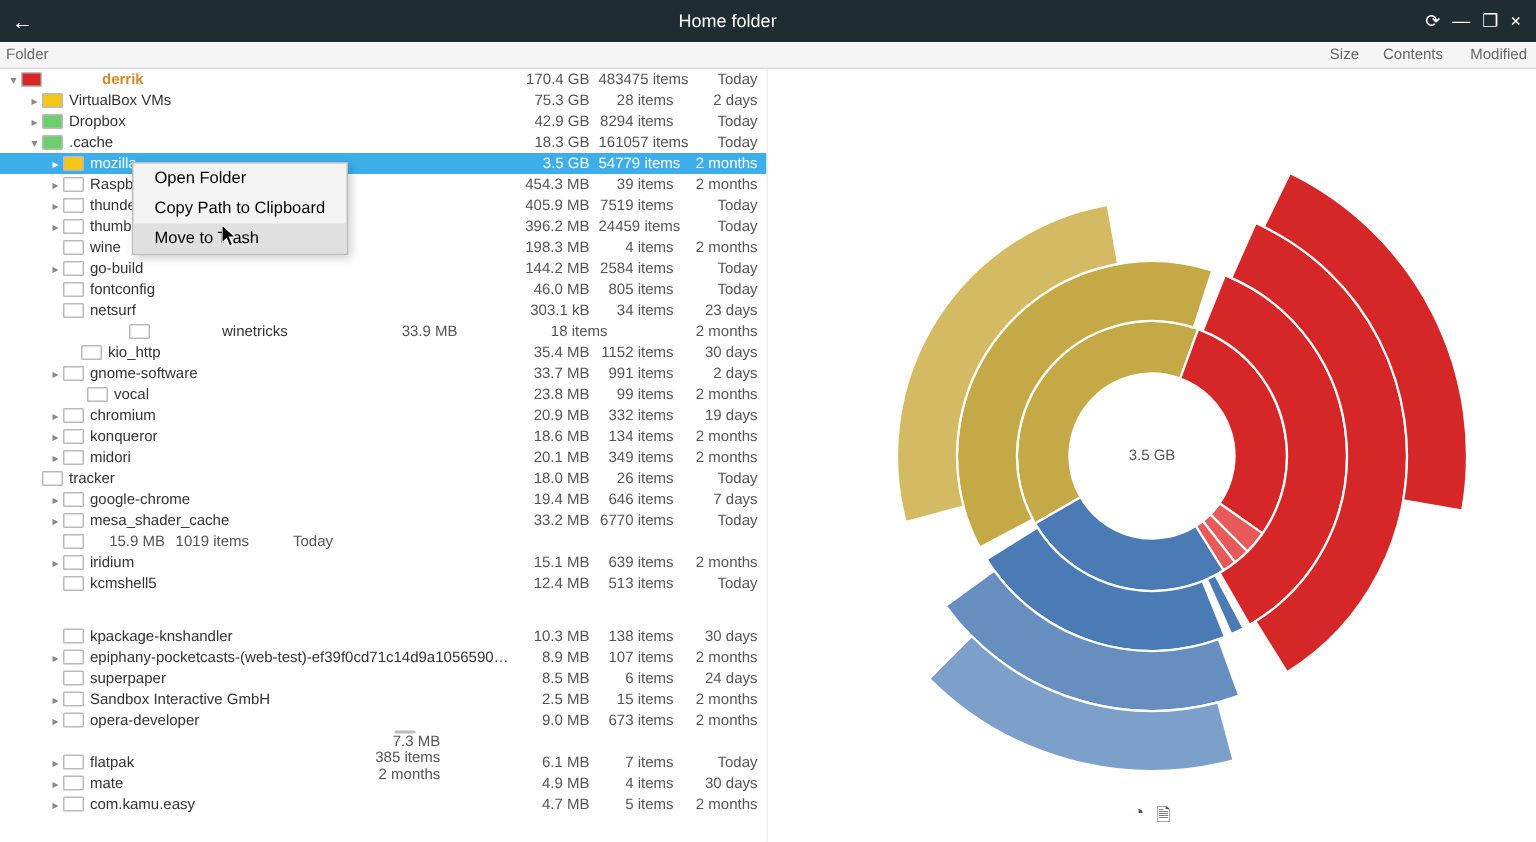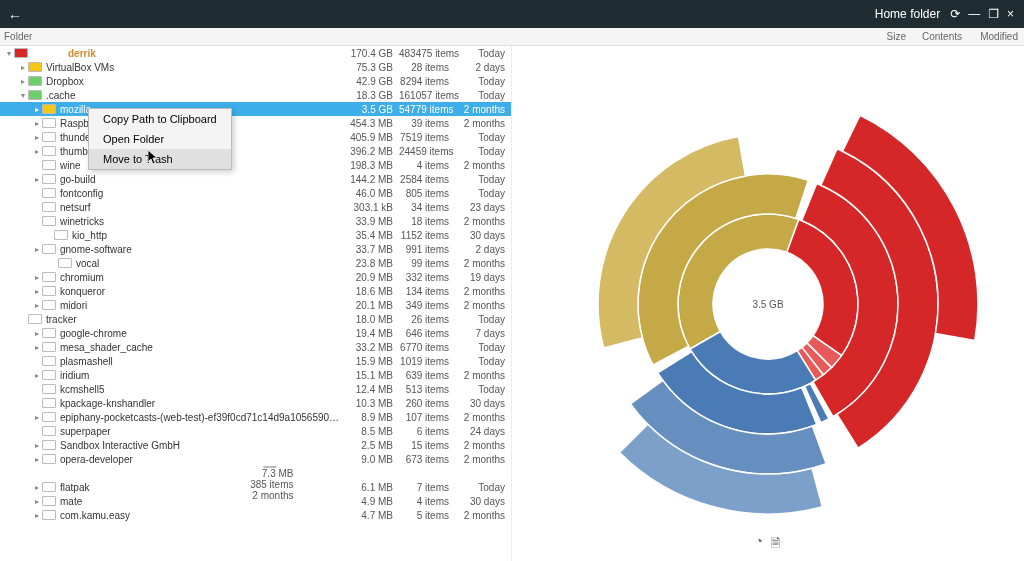--- a/index.html
+++ b/index.html
@@ -1,20 +1,20 @@
 <!DOCTYPE html>
 <html><head>
 <meta charset="utf-8">
 <style>
 * { margin: 0; padding: 0; box-sizing: border-box; font-family: "Segoe UI", Arial, sans-serif; }
 html, body { width: 1024px; height: 561px; overflow: hidden; background: #fff; }
 
 .titlebar { height: 28px; background: #1f2d32; color: #fff; display: flex; align-items: center; }
 .titlebar .back { width: 30px; text-align: center; font-size: 14px; cursor: pointer; }
-.titlebar .title { flex: 1; text-align: right; font-size: 12px; }
+.titlebar .title { flex: 1; text-align: center; font-size: 12px; }
 .titlebar .controls { display: flex; gap: 8px; padding: 0 10px; font-size: 12px; }
 .titlebar .controls span { cursor: pointer; }
 
 .columns-header { height: 18px; background: #f5f5f5; border-bottom: 1px solid #ddd; display: flex; font-size: 10px; color: #666; align-items: center; }
 .columns-header .col-folder { flex: 1; padding-left: 4px; }
 .columns-header .col-size, .columns-header .col-contents, .columns-header .col-modified { width: 56px; text-align: right; padding-right: 6px; }
 
 .main { display: flex; height: calc(561px - 28px - 18px); }
 .tree { width: 512px; overflow-y: auto; border-right: 1px solid #eee; }
 .chart-panel { flex: 1; position: relative; background: #fff; display:flex; flex-direction:column; align-items:center; justify-content:center;}
@@ -150,21 +150,21 @@
         <span class="modified">Today</span>
       </div>
       <div class="row" style="padding-left: 32px;">
         <span class="arrow"></span>
         <span class="swatch" style="background: rgb(255, 255, 255);"></span>
         <span class="name">netsurf</span>
         <span class="size">303.1 kB</span>
         <span class="contents">34 items</span>
         <span class="modified">23 days</span>
       </div>
-      <div class="row" style="padding-left: 32px;">
+      <div class="row" style="padding-left: 32px; gap: 44px;">
         <span class="arrow"></span>
         <span class="swatch" style="background: rgb(255, 255, 255);"></span>
         <span class="name">winetricks</span>
         <span class="size">33.9 MB</span>
         <span class="contents">18 items</span>
         <span class="modified">2 months</span>
       </div>
       <div class="row" style="padding-left: 44px;">
         <span class="arrow"></span>
         <span class="swatch" style="background: rgb(255, 255, 255);"></span>
@@ -233,47 +233,46 @@
         <span class="arrow">▸</span>
         <span class="swatch" style="background: rgb(255, 255, 255);"></span>
         <span class="name">mesa_shader_cache</span>
         <span class="size">33.2 MB</span>
         <span class="contents">6770 items</span>
         <span class="modified">Today</span>
       </div>
       <div class="row" style="padding-left: 32px;">
         <span class="arrow"></span>
         <span class="swatch" style="background: rgb(255, 255, 255);"></span>
-        <span class="name">plasmashell</span>
         <span class="size">15.9 MB</span>
         <span class="contents">1019 items</span>
         <span class="modified">Today</span>
       </div>
       <div class="row" style="padding-left: 32px;">
         <span class="arrow">▸</span>
         <span class="swatch" style="background: rgb(255, 255, 255);"></span>
         <span class="name">iridium</span>
         <span class="size">15.1 MB</span>
         <span class="contents">639 items</span>
         <span class="modified">2 months</span>
       </div>
       <div class="row" style="padding-left: 32px;">
         <span class="arrow"></span>
         <span class="swatch" style="background: rgb(255, 255, 255);"></span>
         <span class="name">kcmshell5</span>
         <span class="size">12.4 MB</span>
         <span class="contents">513 items</span>
         <span class="modified">Today</span>
       </div>
-      <div class="row" style="padding-left: 32px;">
+      <div class="row" style="padding-left: 32px; margin-top: 21px;">
         <span class="arrow"></span>
         <span class="swatch" style="background: rgb(255, 255, 255);"></span>
         <span class="name">kpackage-knshandler</span>
         <span class="size">10.3 MB</span>
-        <span class="contents">260 items</span>
+        <span class="contents">138 items</span>
         <span class="modified">30 days</span>
       </div>
       <div class="row" style="padding-left: 32px;">
         <span class="arrow">▸</span>
         <span class="swatch" style="background: rgb(255, 255, 255);"></span>
         <span class="name">epiphany-pocketcasts-(web-test)-ef39f0cd71c14d9a105659045e77b51de59cc9b1</span>
         <span class="size">8.9 MB</span>
         <span class="contents">107 items</span>
         <span class="modified">2 months</span>
       </div>
@@ -355,20 +354,20 @@
       </svg>
     <div class="center-label">3.5 GB</div>
     <div class="chart-icons">
       <span>◔</span>
       <span>🗎</span>
     </div>
   </div>
 </div>
 
 <div class="ctxmenu" id="ctxmenu" style="left:88px; top:108px;">
+  <div class="item">Open Folder</div>
   <div class="item">Copy Path to Clipboard</div>
-  <div class="item">Open Folder</div>
   <div class="item hover">Move to Trash</div>
 </div>
 
 <svg class="cursor" style="left:148px; top:150px;" viewBox="0 0 12 16">
     <path d="M0 0 L0 12 L3 9 L5 14 L7 13 L5 8 L9 8 Z" fill="#000" stroke="#fff" stroke-width="0.8"></path>
   </svg>
 
 </body></html>

